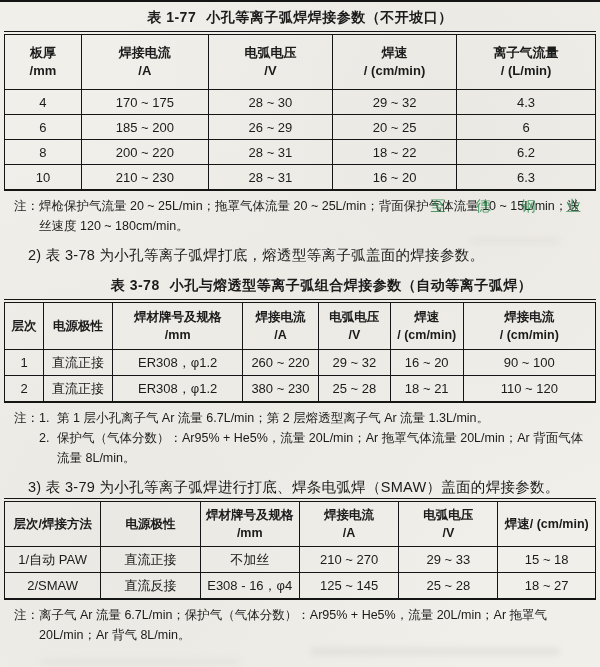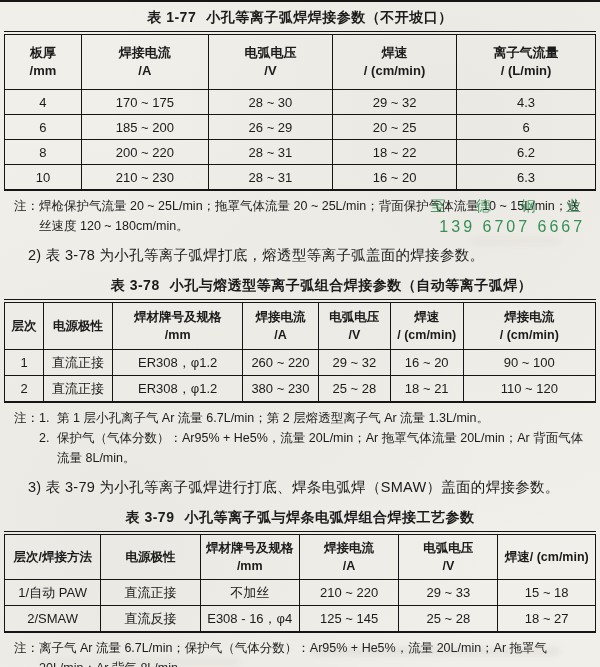--- a/index.html
+++ b/index.html
@@ -219,23 +219,20 @@
       </span>
       <span class="note-item" style="display: flex;">
         <span class="num">2.</span>
         <span class="itxt">保护气（气体分数）：Ar95% + He5%，流量 20L/min；Ar 拖罩气体流量 20L/min；Ar 背面气体流量 8L/min。</span>
       </span>
     </span>
   </div>
 
   <div class="para">3) 表 3-79 为小孔等离子弧焊进行打底、焊条电弧焊（SMAW）盖面的焊接参数。</div>
 
-  <div class="caption" style="margin-top:10px;">
-    <span class="cap-label">表 3-79</span><span class="cap-title">小孔等离子弧与焊条电弧焊组合焊接工艺参数</span>
-  </div>
 
   <table class="tbl t79">
     <colgroup>
       <col style="width:16.3%">
         <col style="width:16.8%">
         <col style="width:16.8%">
         <col style="width:16.8%">
         <col style="width:16.8%">
         <col style="width:16.5%">
     </colgroup>
@@ -265,21 +262,21 @@
             <div>焊速/ (cm/min)</div>
             <div class="unit-line"></div>
           </th>
       </tr>
     </thead>
     <tbody>
       <tr>
         <td>1/自动 PAW</td>
         <td>直流正接</td>
         <td>不加丝</td>
-        <td>210 ~ 220</td>
+        <td>210 ~ 270</td>
         <td>29 ~ 33</td>
         <td>15 ~ 18</td>
       </tr>
       <tr>
         <td>2/SMAW</td>
         <td>直流反接</td>
         <td>E308 - 16，φ4</td>
         <td>125 ~ 145</td>
         <td>25 ~ 28</td>
         <td>18 ~ 27</td>
@@ -287,20 +284,19 @@
     </tbody>
   </table>
 
   <div class="note">
     <span class="note-label">注：</span>
     <span class="note-body">离子气 Ar 流量 6.7L/min；保护气（气体分数）：Ar95% + He5%，流量 20L/min；Ar 拖罩气 20L/min；Ar 背气 8L/min。</span>
   </div>
 
   <div class="watermark">
     <div class="wm1">至 德 钢 业</div>
-    <div class="wm2">139 6707 6667</div>
   </div>
 
   <div class="smudge s1"></div>
   <div class="smudge s2"></div>
   <div class="smudge s3"></div>
 
 </div>
 
 </body></html>

